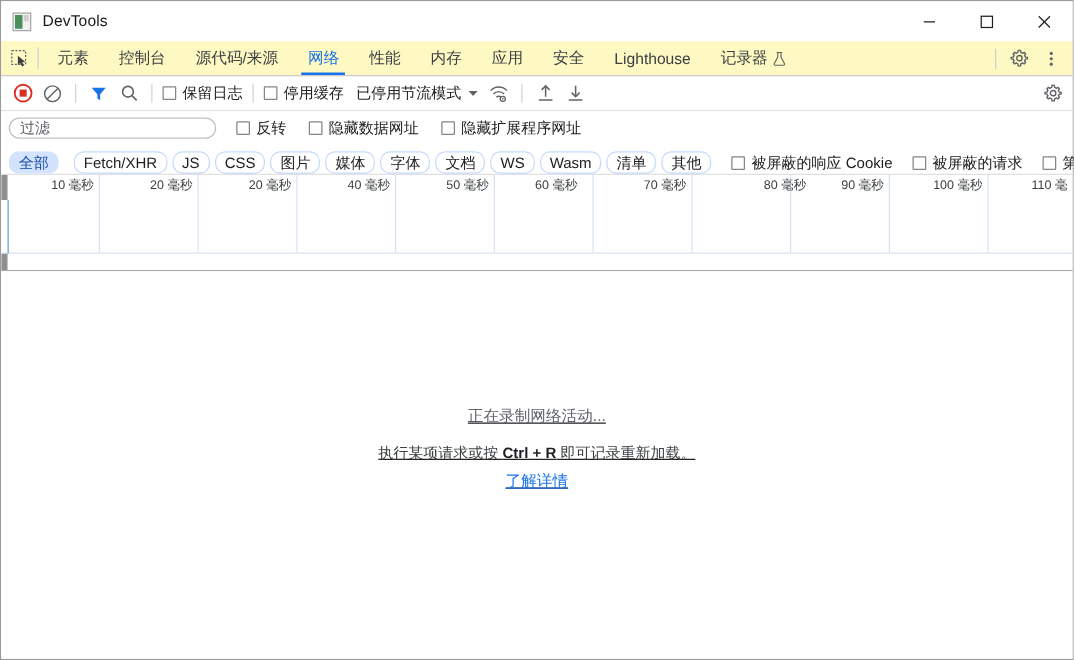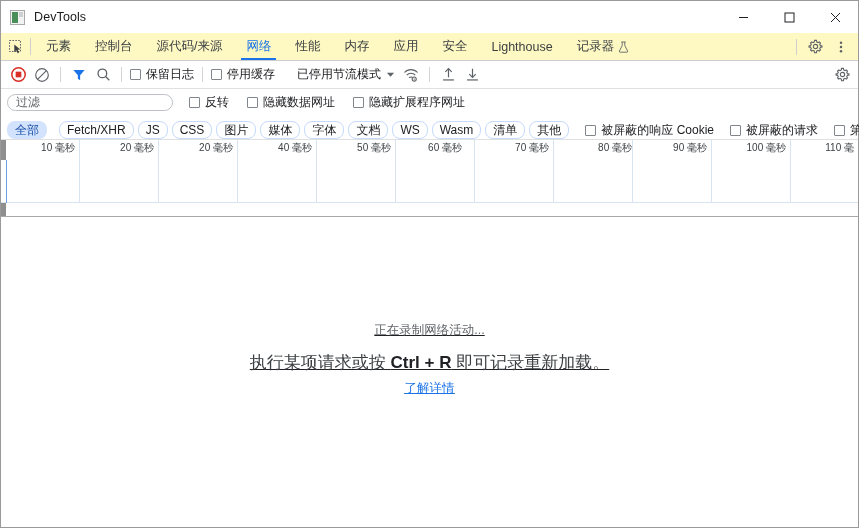--- a/index.html
+++ b/index.html
@@ -193,21 +193,21 @@
     height: 11px;
     box-sizing: border-box;
     border: 1px solid #80868b;
     border-radius: 1px;
     background: #fff;
     display: inline-block;
   }
   .throttle-label {
     font-size: 12px;
     color: #202124;
-    margin-left: 20px;
+    margin-left: 8px;
     white-space: nowrap;
   }
   .caret {
     width: 18px;
     height: 20px;
     display: flex;
     align-items: center;
     justify-content: center;
     color: #5f6368;
   }
@@ -353,21 +353,21 @@
     text-align: center;
     margin-top: -26px;
     text-decoration: underline;
   }
   .empty-title {
     font-size: 12.5px;
     color: #5f6368;
     margin-bottom: 12px;
   }
   .empty-sub {
-    font-size: 17px;
+    font-size: 12px;
     color: #3c4043;
     margin-bottom: 6px;
   }
   .empty-sub b { font-weight: bold; color: #202124; }
   .empty-link {
     font-size: 12.5px;
     color: #1a73e8;
     text-decoration: underline;
     cursor: pointer;
   }
@@ -599,21 +599,21 @@
         <div class="ov-label" style="left: 236px;">20 毫秒</div>
         <div class="ov-tick" style="left: 315px;"></div>
         <div class="ov-label" style="left: 315px;">40 毫秒</div>
         <div class="ov-tick" style="left: 394px;"></div>
         <div class="ov-label" style="left: 394px;">50 毫秒</div>
         <div class="ov-tick" style="left: 473px;"></div>
         <div class="ov-label" style="left: 465px;">60 毫秒</div>
         <div class="ov-tick" style="left: 552px;"></div>
         <div class="ov-label" style="left: 552px;">70 毫秒</div>
         <div class="ov-tick" style="left: 631px;"></div>
-        <div class="ov-label" style="left: 635px;">80 毫秒</div>
+        <div class="ov-label" style="left: 648px;">80 毫秒</div>
         <div class="ov-tick" style="left: 710px;"></div>
         <div class="ov-label" style="left: 710px;">90 毫秒</div>
         <div class="ov-tick" style="left: 789px;"></div>
         <div class="ov-label" style="left: 789px;">100 毫秒</div>
         <div class="ov-label" style="left: 857px;">110 毫</div>
       </div>
     <div class="ov-baseline"></div>
     <div class="ov-sel-edge"></div>
     <div class="ov-handle-left"></div>
     <div class="ov-handle-bottom"></div>

